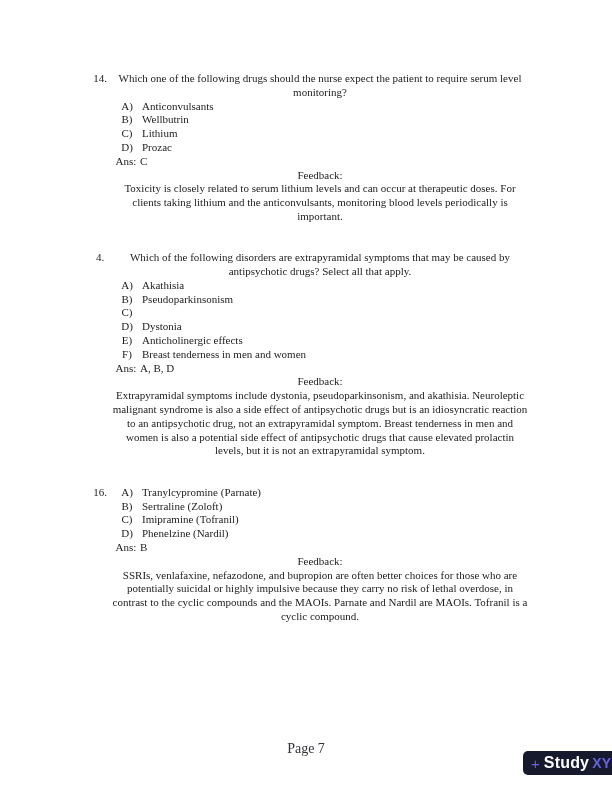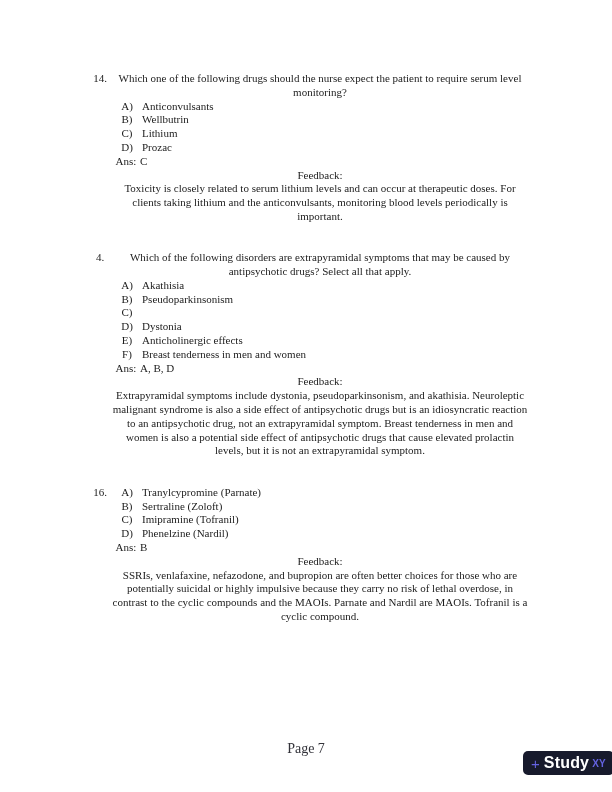--- a/index.html
+++ b/index.html
@@ -67,21 +67,21 @@
   }
   .brand-study{
     color:var(--badge-text);
     font-weight:bold;
     font-size:16px;
     letter-spacing:0.2px;
   }
   .brand-xy{
     color:var(--badge-accent);
     font-weight:bold;
-    font-size:10px;
+    font-size:14px;
     letter-spacing:0.2px;
     margin-left:-1px;
   }
 </style>
 </head>
 <body>
 
 <div class="page">
 
   <div class="content">

